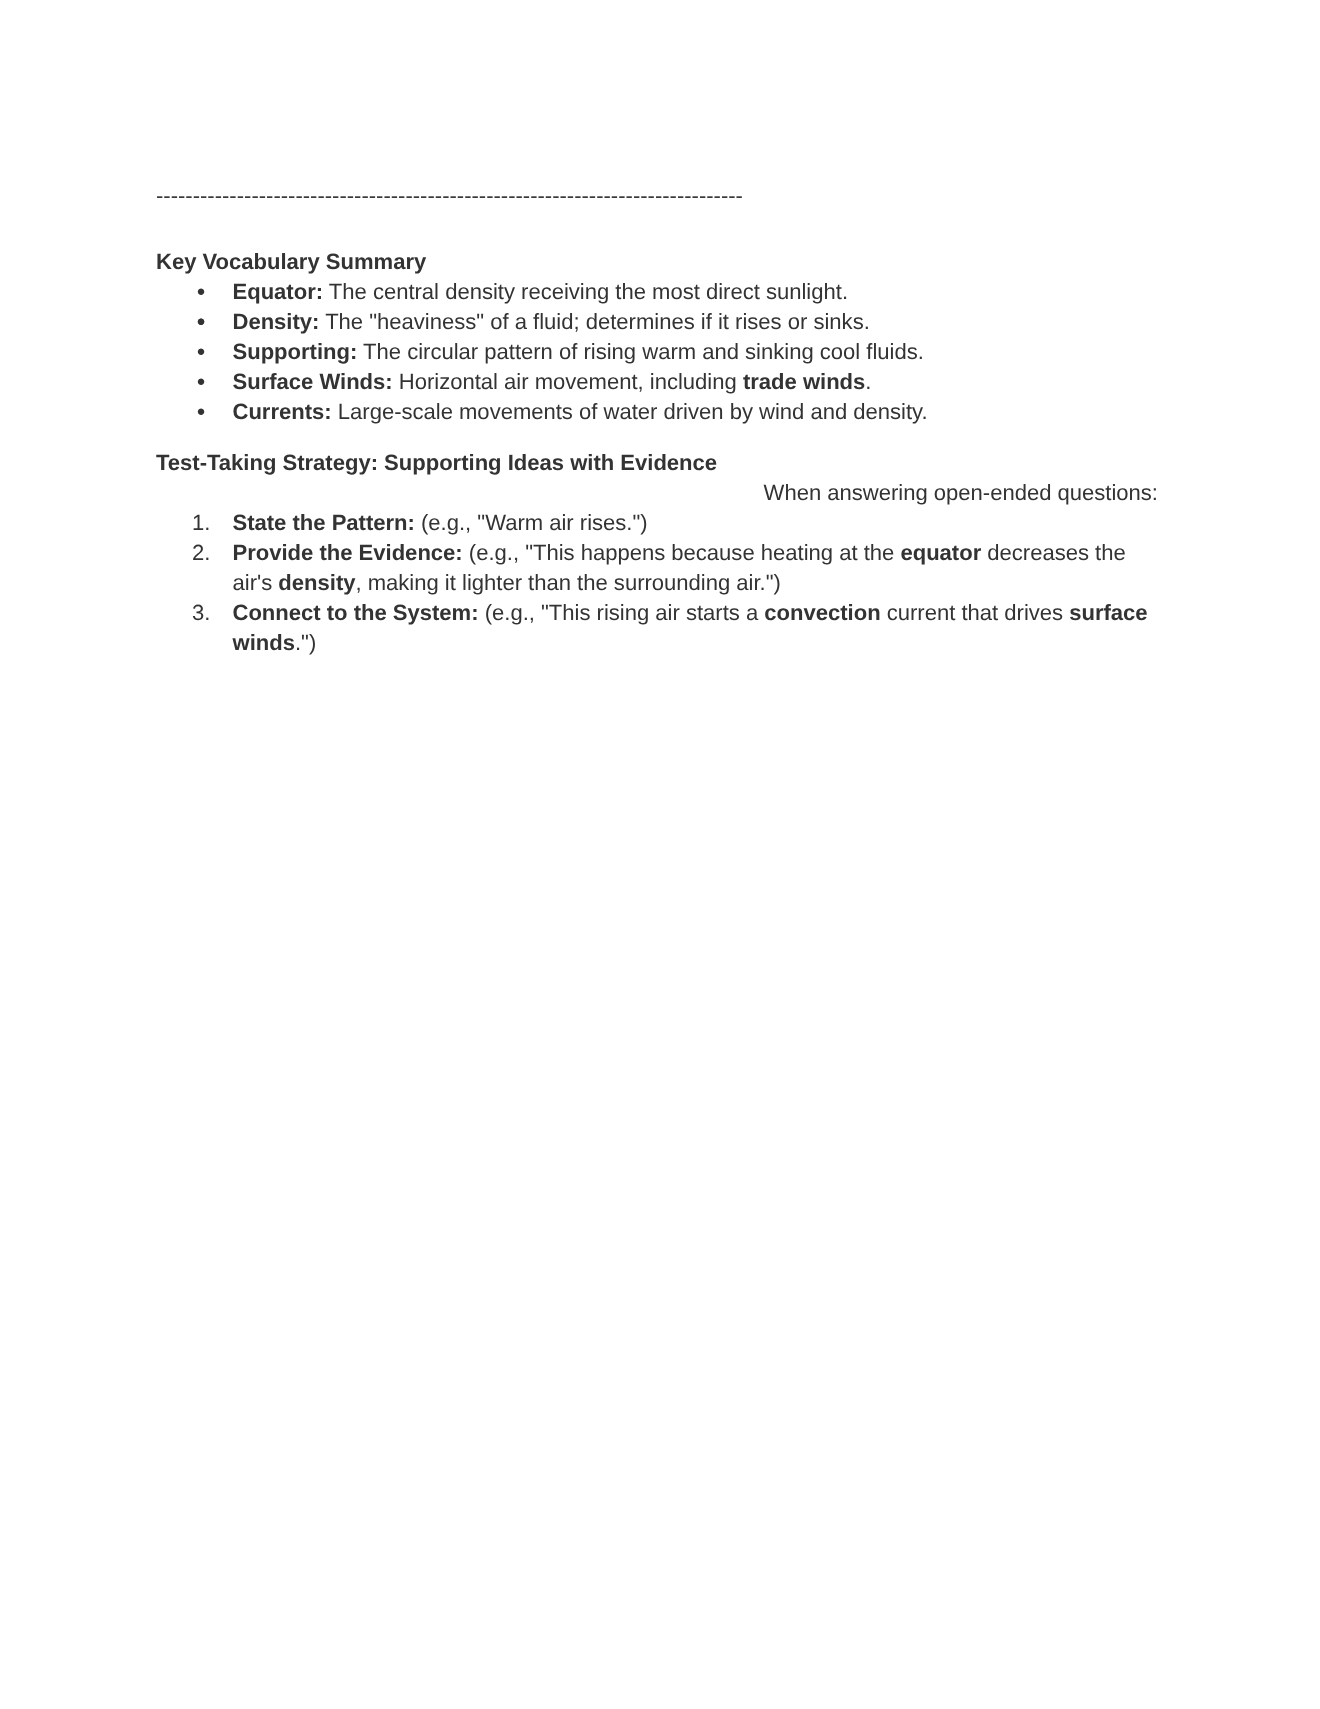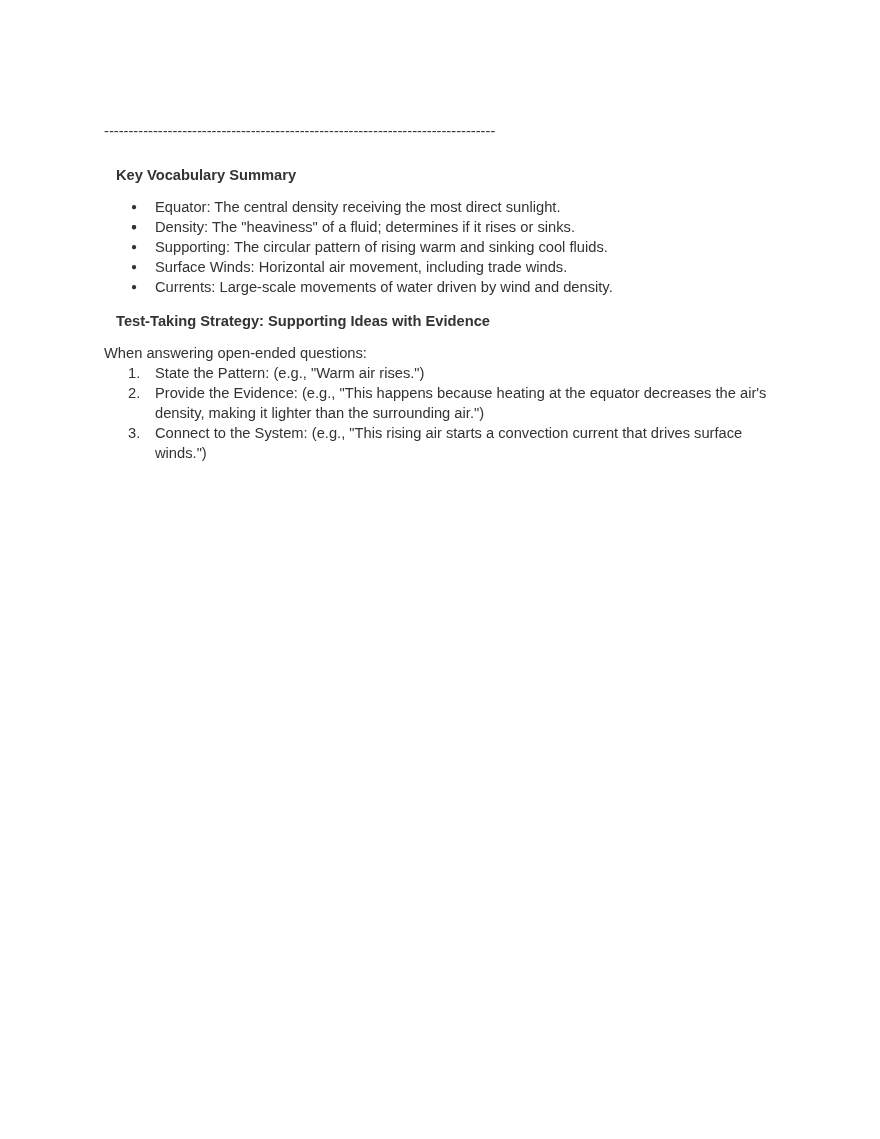--- a/index.html
+++ b/index.html
@@ -23,32 +23,33 @@
     top: 121px;
     width: 668px;
   }
   .separator {
     white-space: nowrap;
     overflow: hidden;
     color: #3a3a3a;
   }
   .heading {
     font-weight: 700;
-    margin: 12px;
+    margin: 0;
     font-size: 14.7px;
     line-height: 20px;
   }
   .heading-vocab {
     margin-top: 24px;
   }
   .heading-strategy {
     margin-top: 14px;
   }
   .intro {
     margin: 0;
+    text-align: right;
   }
   .doc-list {
     margin: 0;
     padding: 0;
     list-style: none;
   }
   .doc-list li {
     position: relative;
     padding-left: 51px;
     margin: 0;
@@ -60,21 +61,21 @@
     font-size: 10px;
     line-height: 20px;
     color: #333333;
   }
   .num-marker {
     position: absolute;
     left: 24px;
     top: 0;
   }
   .b {
-    font-weight: 400;
+    font-weight: 700;
     text-align: right;
   }
 </style>
 </head>
 <body>
 
 <div class="page-content">
 
   <div class="separator">--------------------------------------------------------------------------------</div>
 

